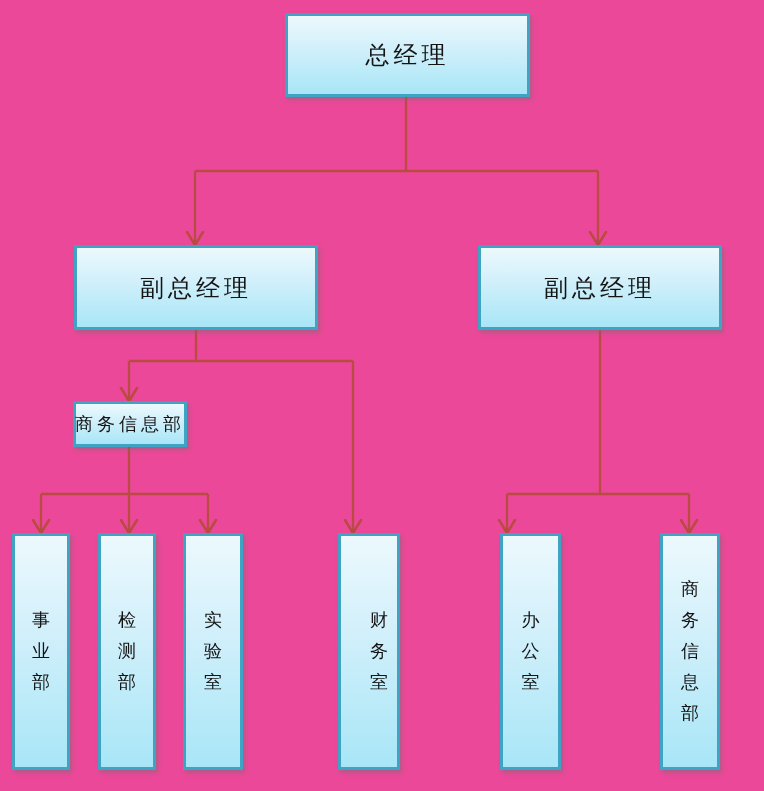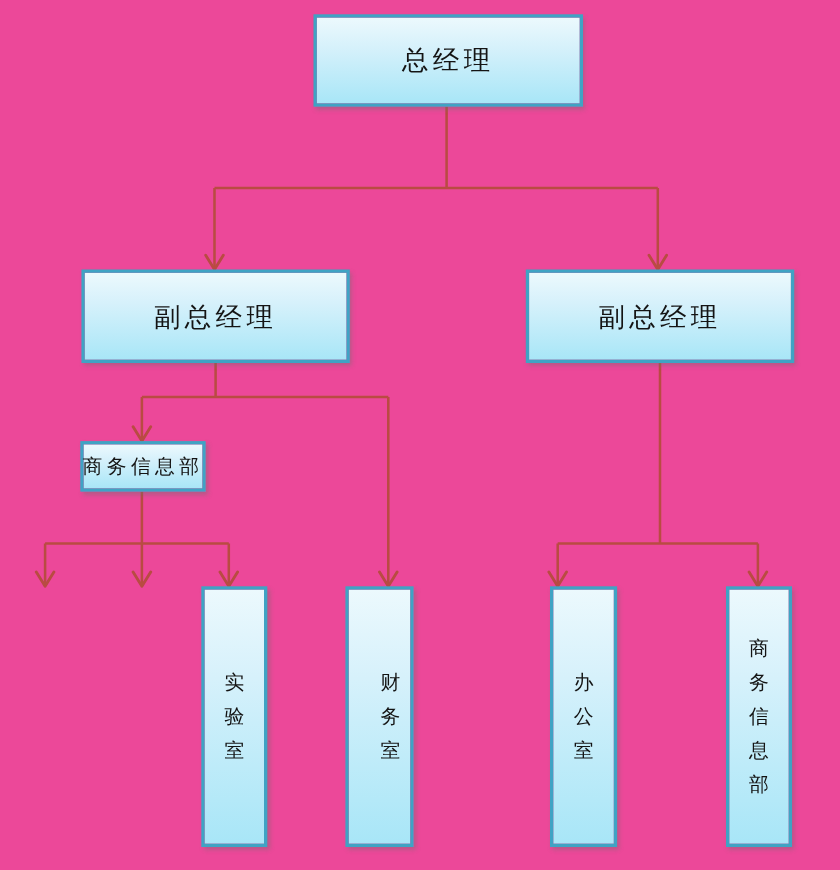--- a/index.html
+++ b/index.html
@@ -75,24 +75,30 @@
     <span class="hlabel">副总经理</span>
   </div>
   <div class="node node-lg" style="left:478px;top:245px;width:244px;height:85px;">
     <span class="hlabel">副总经理</span>
   </div>
 
   <div class="node node-sm" style="left:73px;top:401px;width:114px;height:46px;">
     <span class="hlabel">商务信息部</span>
   </div>
 
+  <div class="node node-v" style="left:12px;top:533px;width:58px;height:237px;">
+    <span class="vlabel">事业部</span>
+  </div>
+  <div class="node node-v" style="left:98px;top:533px;width:58px;height:237px;">
+    <span class="vlabel">检测部</span>
+  </div>
   <div class="node node-v" style="left:183px;top:533px;width:60px;height:237px;">
     <span class="vlabel">实验室</span>
   </div>
-  <div class="node node-v" style="left:314px;top:533px;width:62px;height:237px;padding-left:20px;">
+  <div class="node node-v" style="left:338px;top:533px;width:62px;height:237px;padding-left:20px;">
     <span class="vlabel">财务室</span>
   </div>
   <div class="node node-v" style="left:500px;top:533px;width:61px;height:237px;">
     <span class="vlabel">办公室</span>
   </div>
   <div class="node node-v" style="left:660px;top:533px;width:60px;height:237px;">
     <span class="vlabel">商务信息部</span>
   </div>
 
 </div>

